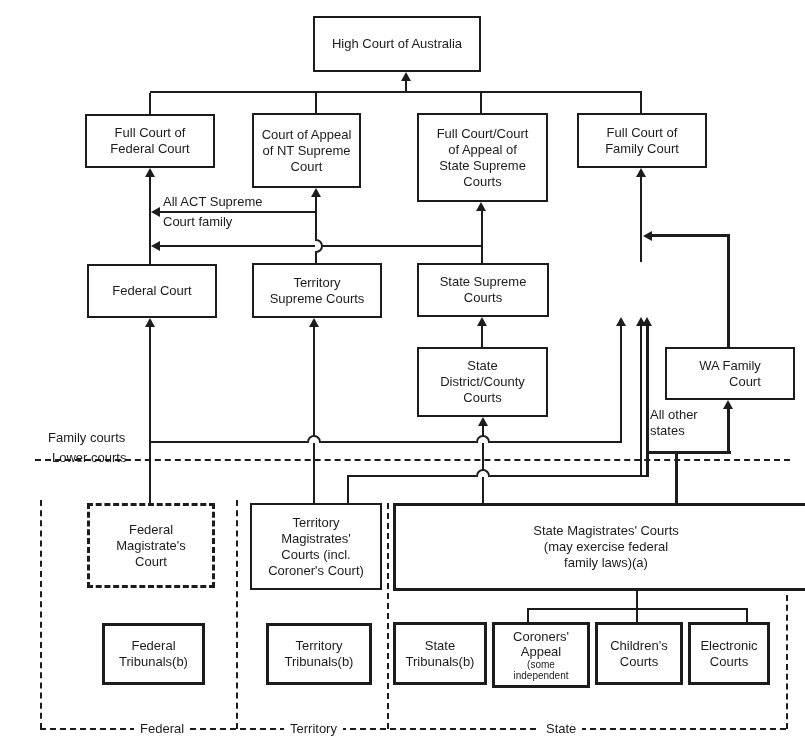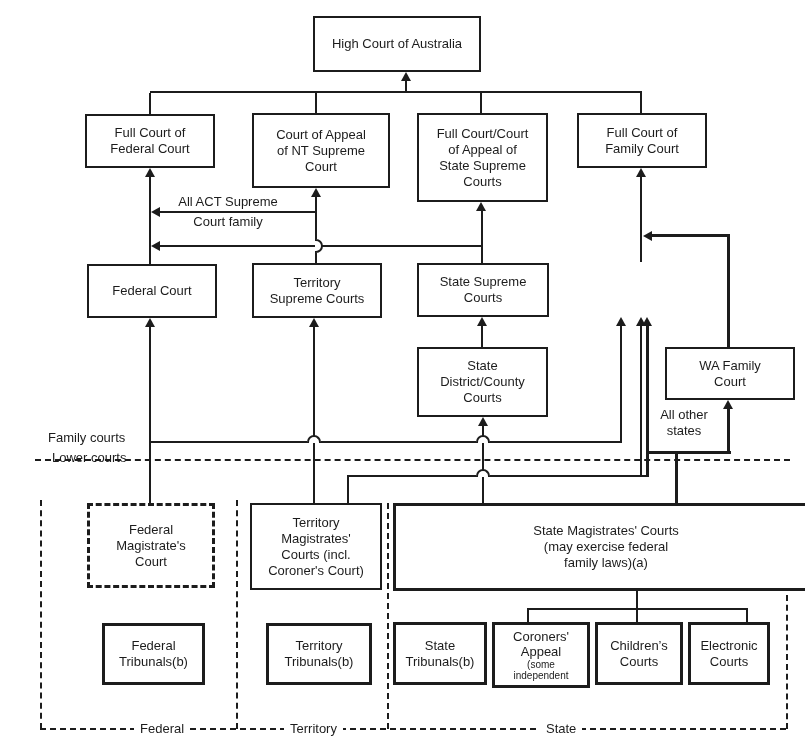--- a/index.html
+++ b/index.html
@@ -18,21 +18,21 @@
           border-right:5px solid transparent;border-bottom:9px solid #1c1c1c;}
   .arr-left{position:absolute;width:0;height:0;border-top:5px solid transparent;
           border-bottom:5px solid transparent;border-right:9px solid #1c1c1c;}
   .hop-h{position:absolute;width:14px;height:8px;background:#fff;border:2px solid #1c1c1c;
          border-bottom:none;border-radius:7px 7px 0 0;box-sizing:border-box;}
   .hop-v{position:absolute;width:8px;height:14px;background:#fff;border:2px solid #1c1c1c;
          border-left:none;border-radius:0 7px 7px 0;box-sizing:border-box;}
   .dash-h{position:absolute;border-top:2px dashed #1c1c1c;}
   .dash-v{position:absolute;border-left:2px dashed #1c1c1c;}
   .region-lbl{position:absolute;font-size:13px;line-height:16px;background:#fff;padding:0 6px;}
-  .ctr{text-align:center;}
+  .ctr{text-align:left;}
 </style>
 </head>
 <body>
 
 <div class="stage">
 
   <div class="dash-h" style="left:35px;top:459px;width:755px;"></div>
   <div class="dash-v" style="left:40px;top:500px;height:229px;"></div>
   <div class="dash-v" style="left:236px;top:500px;height:229px;"></div>
   <div class="dash-v" style="left:387px;top:503px;height:226px;"></div>
@@ -112,21 +112,21 @@
 
   <div class="box" style="left:313px;top:16px;width:168px;height:56px;">
     <span>High Court of Australia</span>
     </div>
 
   <div class="box" style="left:85px;top:114px;width:130px;height:54px;">
     <span>Full Court of
 Federal Court</span>
     </div>
 
-  <div class="box" style="left:252px;top:113px;width:138px;height:75px;">
+  <div class="box" style="left:252px;top:113px;width:109px;height:75px;">
     <span>Court of Appeal
 of NT Supreme
 Court</span>
     </div>
 
   <div class="box" style="left:417px;top:113px;width:131px;height:89px;">
     <span>Full Court/Court
 of Appeal of
 State Supreme
 Courts</span>
@@ -151,21 +151,21 @@
 Courts</span>
     </div>
 
 
   <div class="box" style="left:417px;top:347px;width:131px;height:70px;">
     <span>State
 District/County
 Courts</span>
     </div>
 
-  <div class="box" style="left:665px;top:347px;width:130px;height:53px;">
+  <div class="box" style="left:665px;top:347px;width:130px;height:53px;text-align:right;">
     <span>WA Family
 Court</span>
     </div>
 
   <div class="box dashedbox" style="left:87px;top:503px;width:128px;height:85px;">
     <span>Federal
 Magistrate's
 Court</span>
     </div>
 

